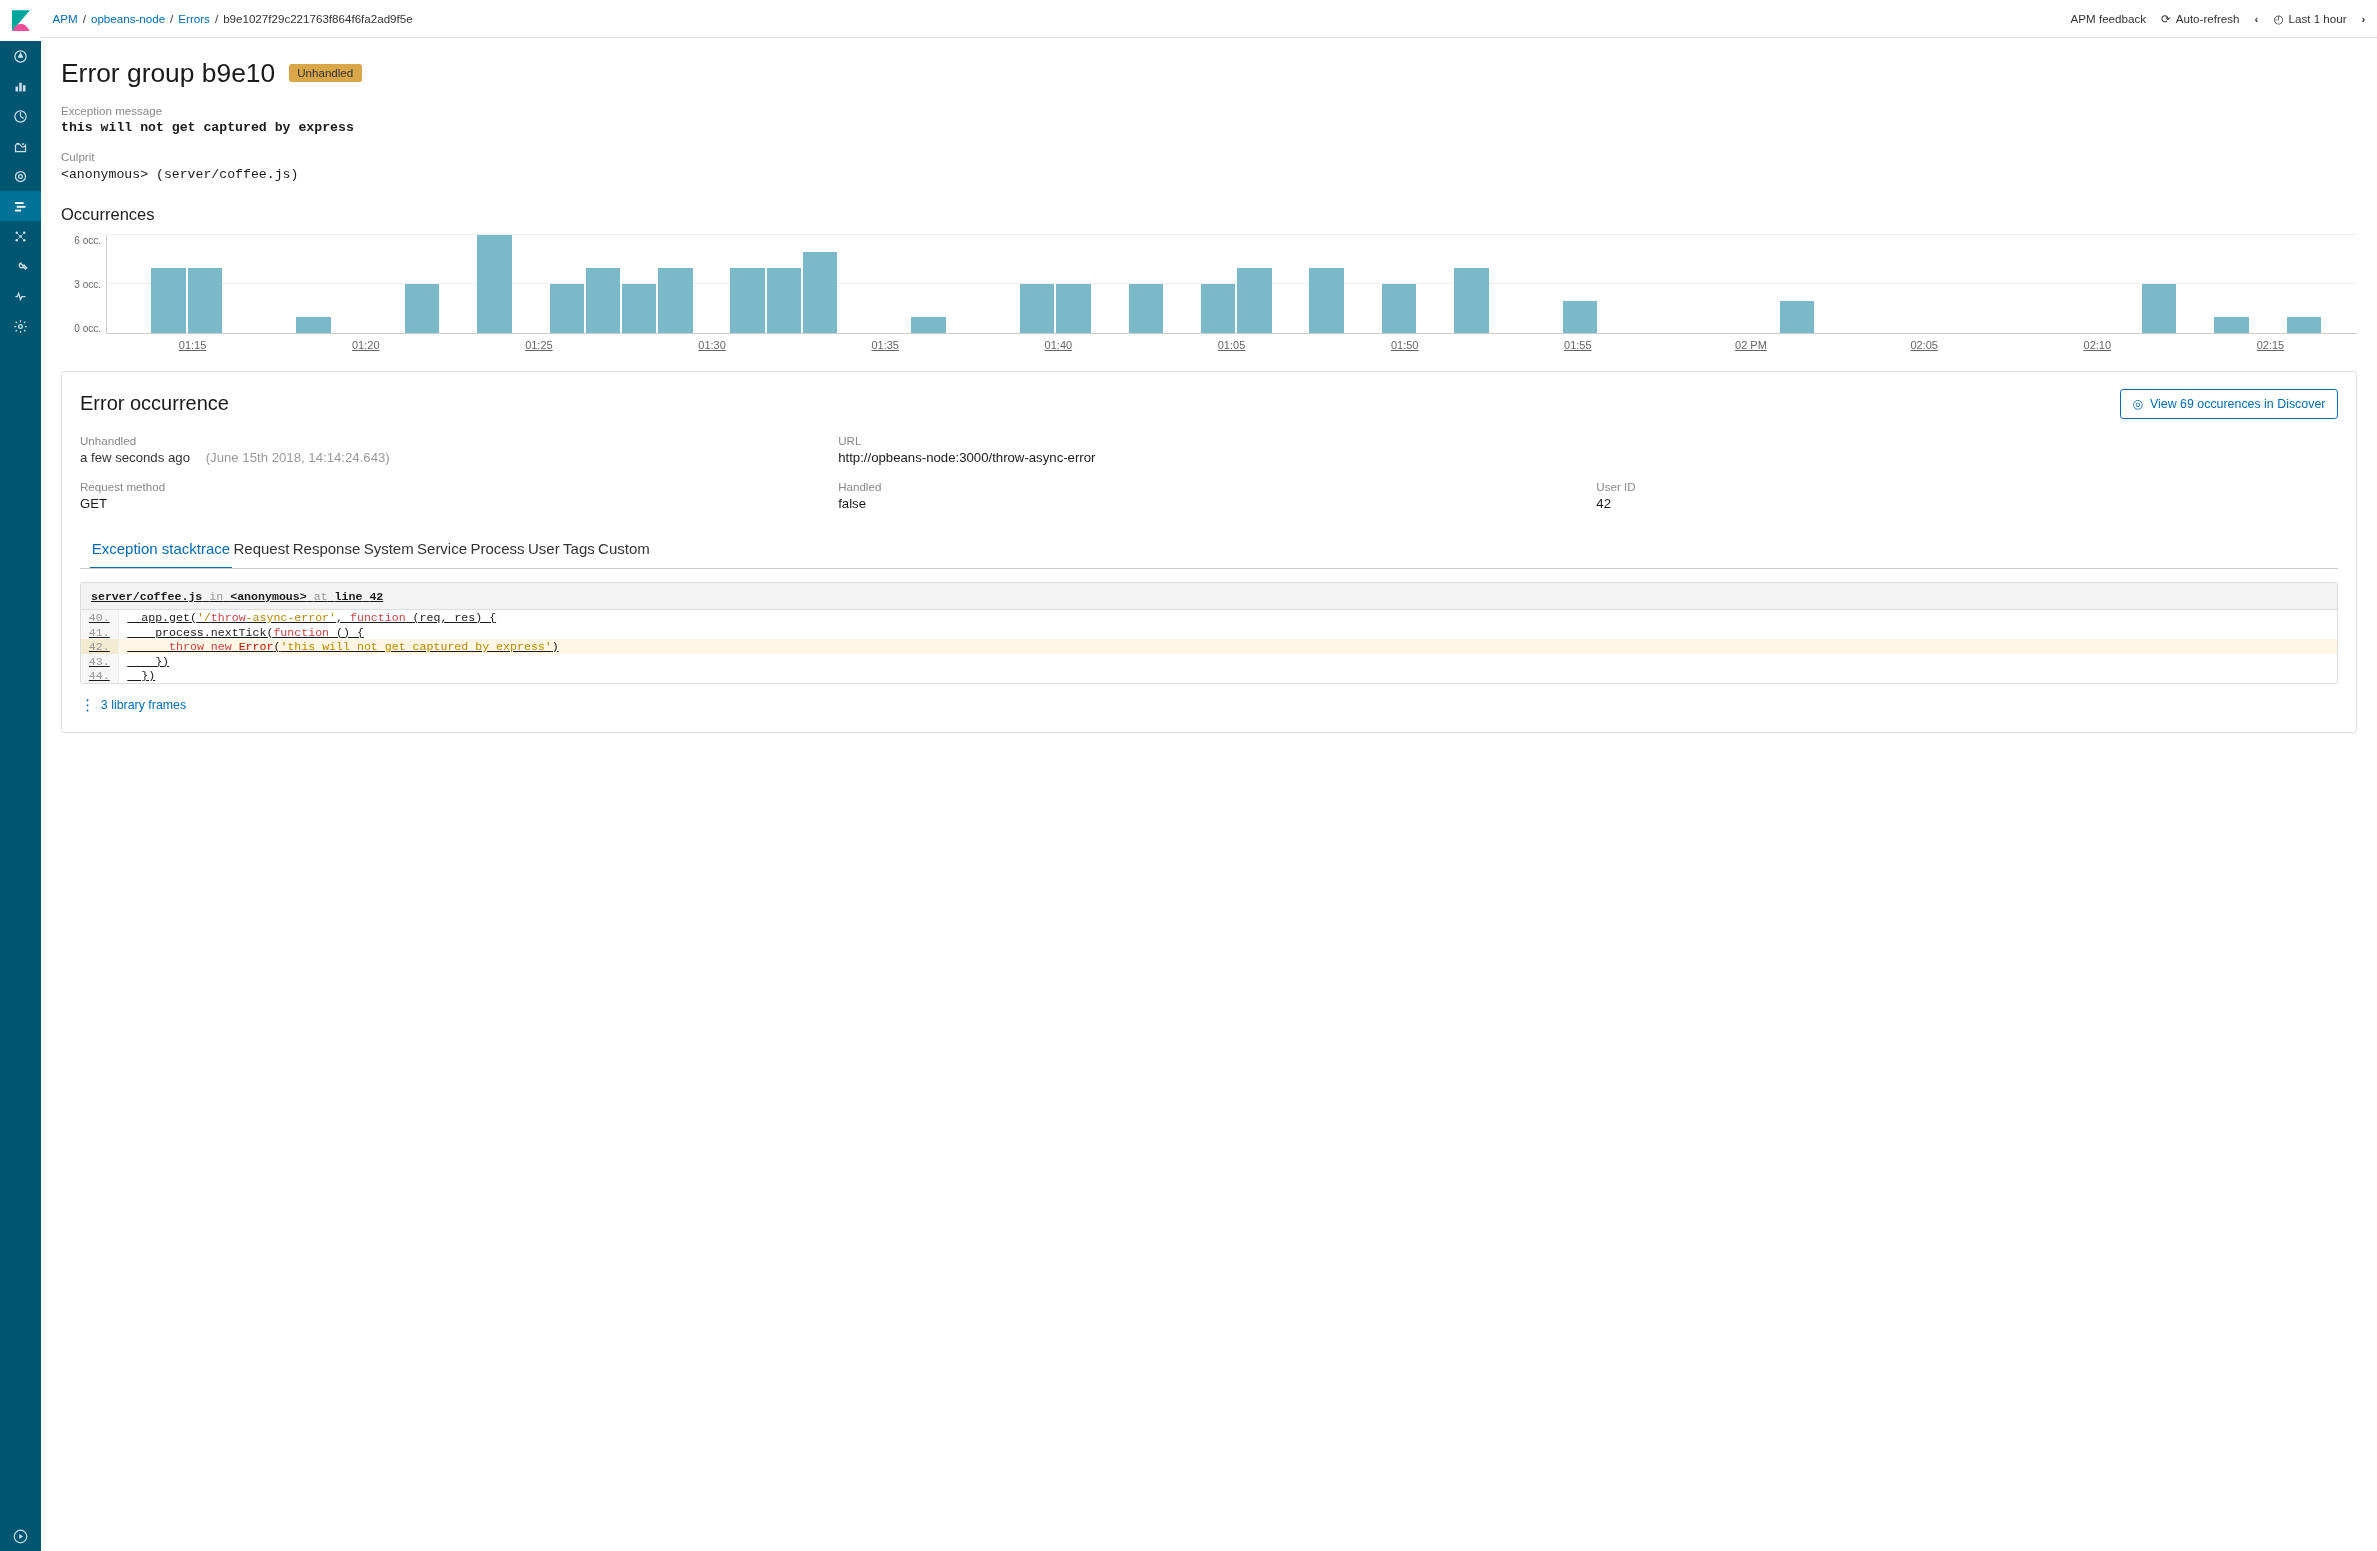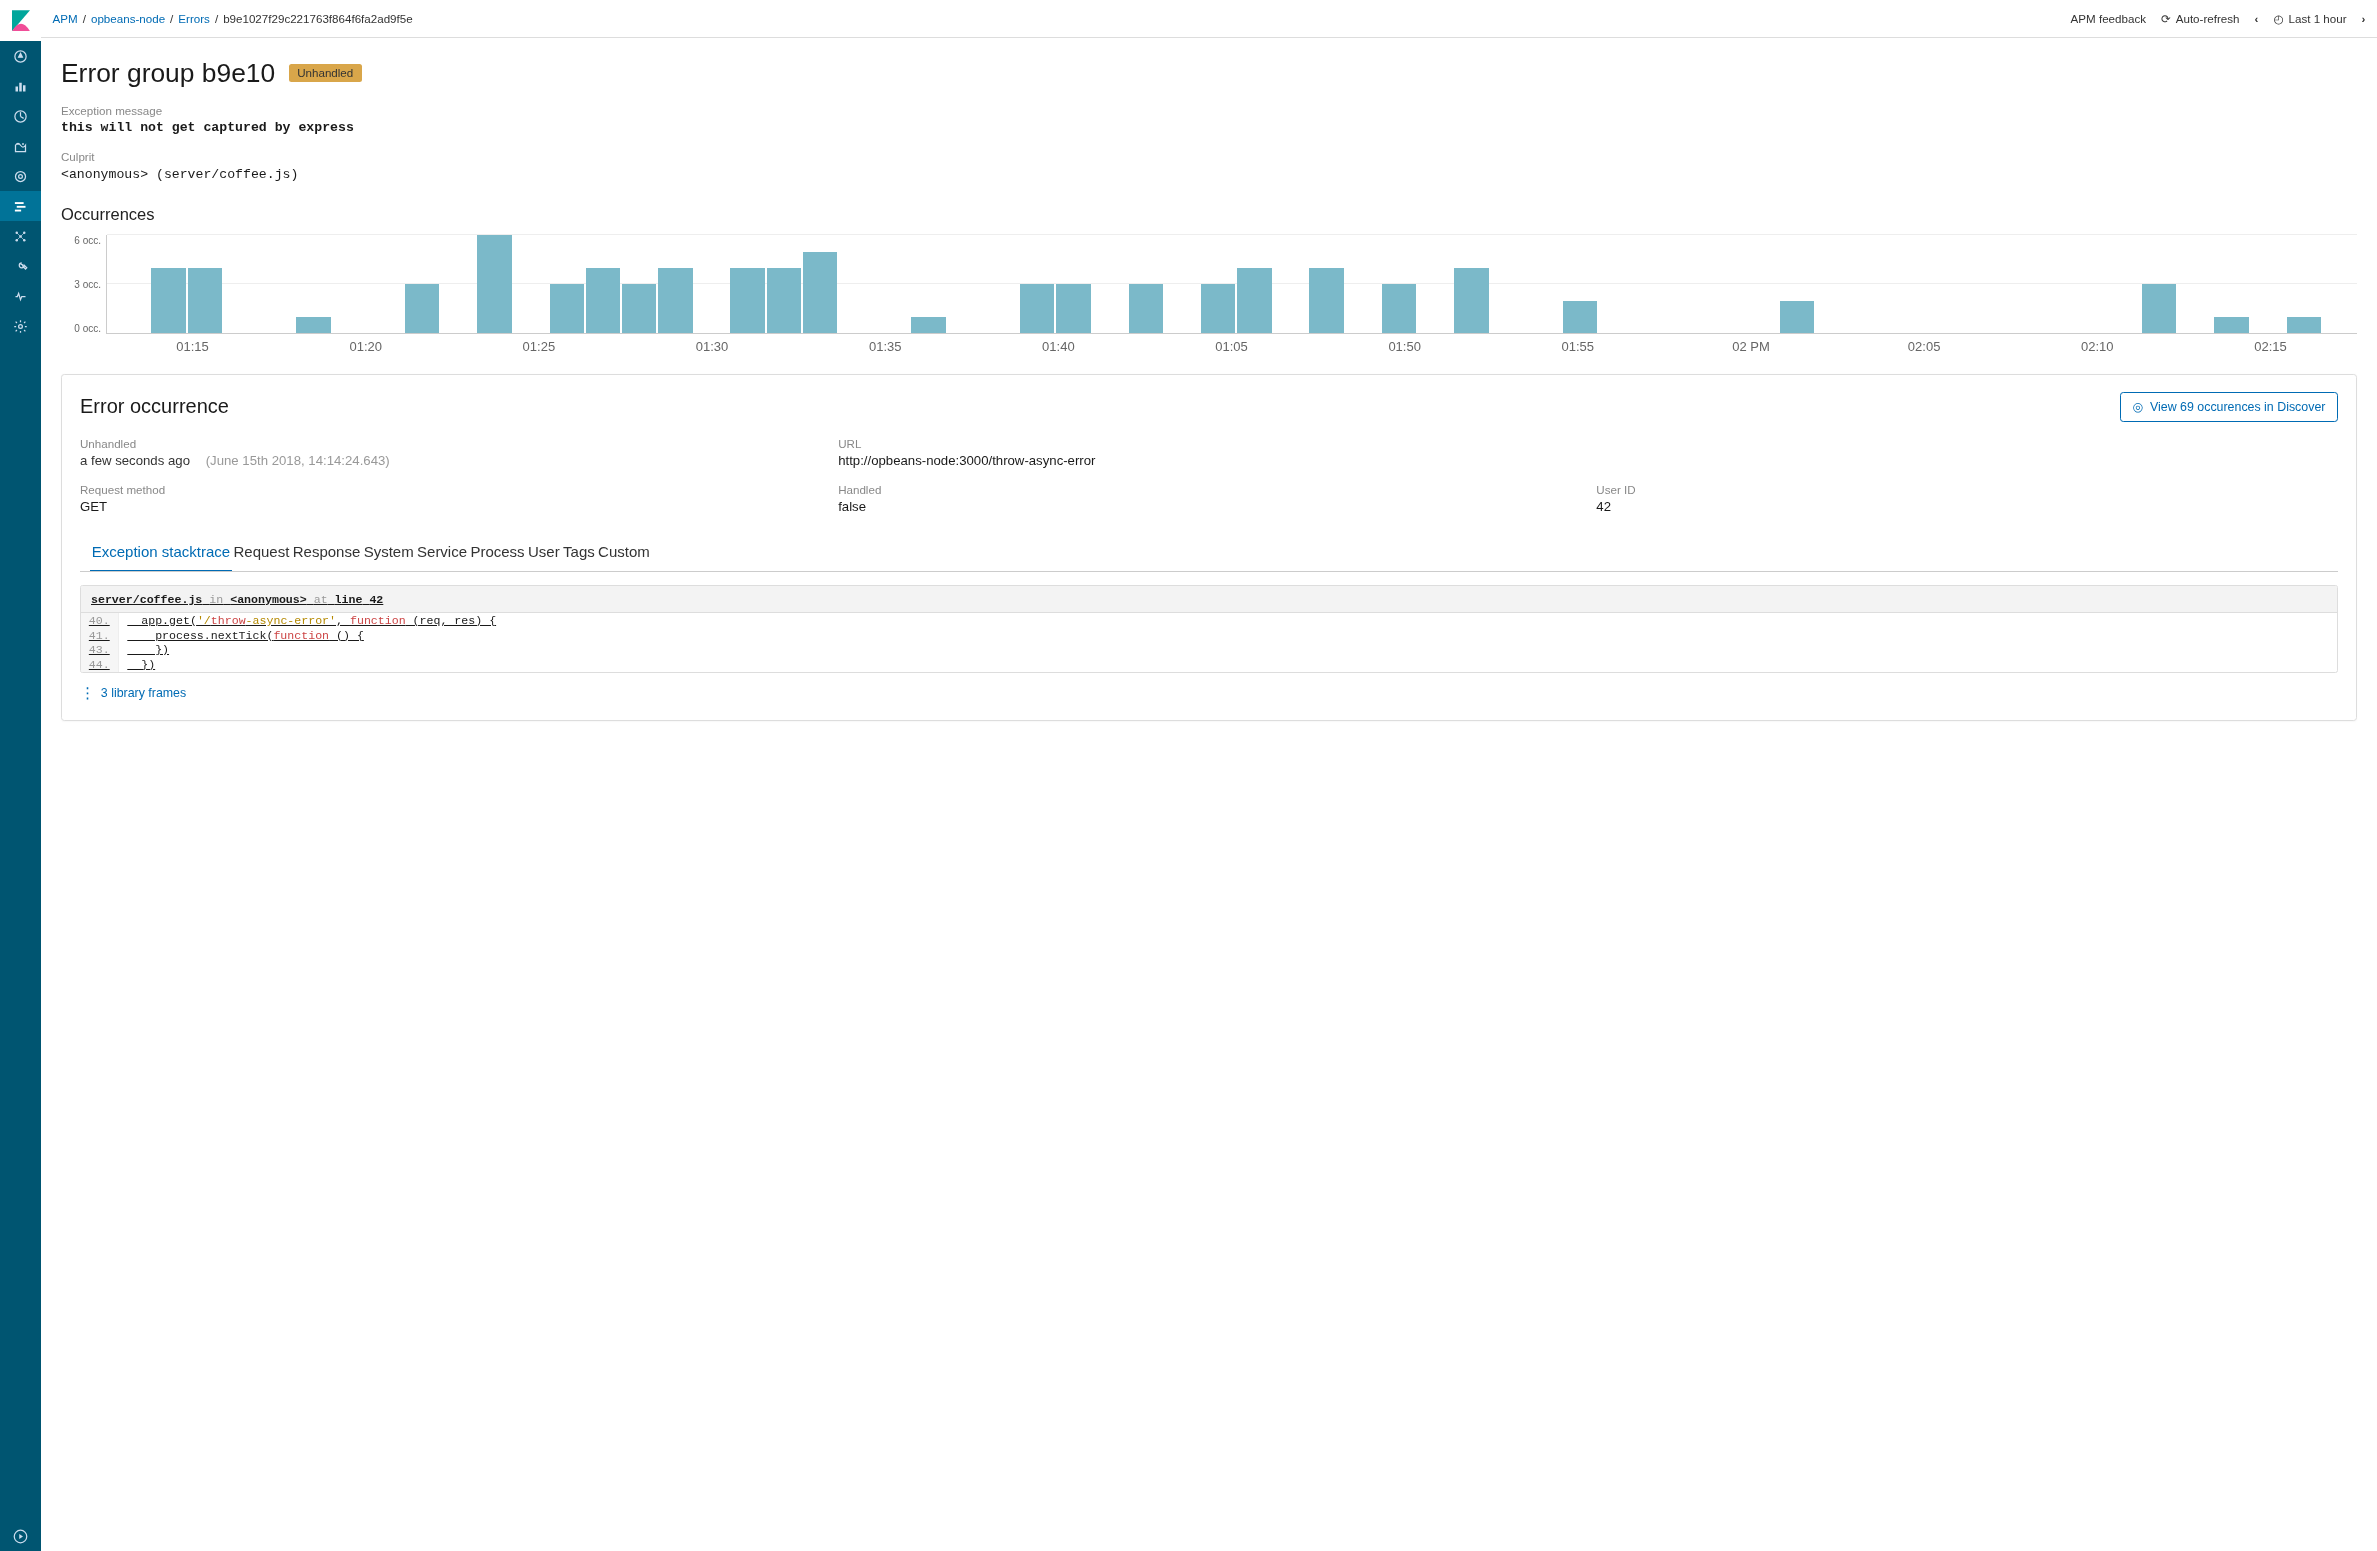--- a/index.html
+++ b/index.html
@@ -35,21 +35,21 @@
 
   .section-title { font-size: 16.5px; margin-top: 23px; font-weight:400; color:#222; }
 
   .chart-wrap { margin-top: 11.6px; display:flex; }
   .yaxis { width: 45px; display:flex; flex-direction:column; justify-content:space-between; align-items:flex-end; padding-right:5px; font-size:10px; color:#666; height:99px; }
   .chart { flex:1; position:relative; height:99px; border-left:0.8px solid #ccc; border-bottom:0.8px solid #ccc; }
   .grid-line { position:absolute; left:0; right:0; border-top:0.8px solid #eee; }
   .bars { position:absolute; left:0; right:0; bottom:0; top:0; display:flex; align-items:flex-end; gap:1.7px; padding-left:8.3px; }
   .bar { flex:1; background:#7bb9c9; }
   .xaxis { display:flex; margin-top:5px; margin-left:45px; }
-  .xaxis .tick { font-size:13px; color:#666; text-align:center; }
+  .xaxis .tick { font-size:11px; color:#666; text-align:center;text-decoration:underline; }
 
   .panel { border:0.8px solid #ddd; border-radius:3.3px; margin-top:20px; padding: 16.5px 18px 18px 18px; box-shadow: 0 0.8px 1.7px rgba(0,0,0,0.03); }
   .panel-header { display:flex; align-items:center; }
   .panel-header h2 { font-size:20px; font-weight:400; }
   .discover-btn { margin-left:auto; border:0.8px solid #006bb4; color:#006bb4; background:#fff; padding:6.6px 11.6px; border-radius:3.3px; font-size:12.4px; display:flex; align-items:center; gap:6.6px; cursor:pointer; }
 
   .meta-grid { display:grid; grid-template-columns: 1fr 1fr 1fr; gap: 15px 16.5px; margin-top:15px; }
   .meta-grid .field-label { margin-top:0; }
   .meta-val { font-size:13.2px; margin-top:3.3px; }
   .ts-val .rel { color:#333; }
@@ -353,20 +353,24 @@
         </div>
         <div id="code-lines">
             <div class="code-line">
               <div class="gutter">40.</div>
               <div class="code-text">  app.get(<span class="tok-str">'/<span class="tok-fn">throw</span>-async-error'</span>, <span class="tok-fn">function</span> (req, res) {</div>
             </div>
             <div class="code-line">
               <div class="gutter">41.</div>
               <div class="code-text">    process.nextTick(<span class="tok-fn">function</span> () {</div>
             </div>
+            <div class="code-line hl">
+              <div class="gutter">42.</div>
+              <div class="code-text">      <span class="tok-fn">throw</span> <span class="tok-fn">new</span> <span class="tok-kw">Error</span>(<span class="tok-str">'this will not get captured by express'</span>)</div>
+            </div>
             <div class="code-line">
               <div class="gutter">43.</div>
               <div class="code-text">    })</div>
             </div>
             <div class="code-line">
               <div class="gutter">44.</div>
               <div class="code-text">  })</div>
             </div>
           </div>
       </div>

